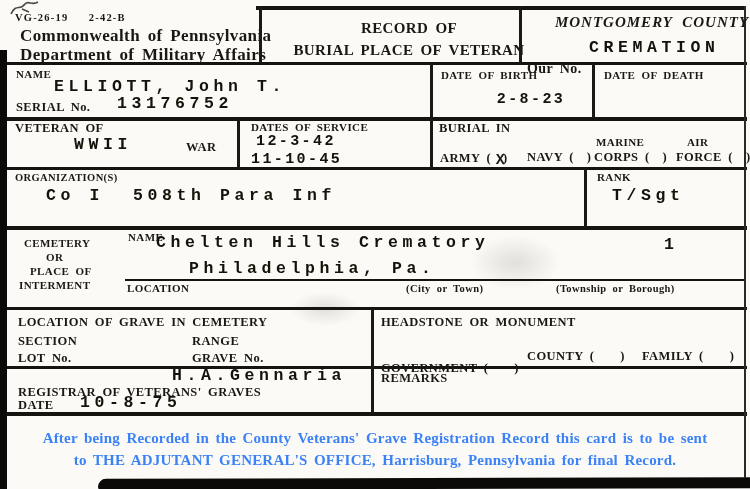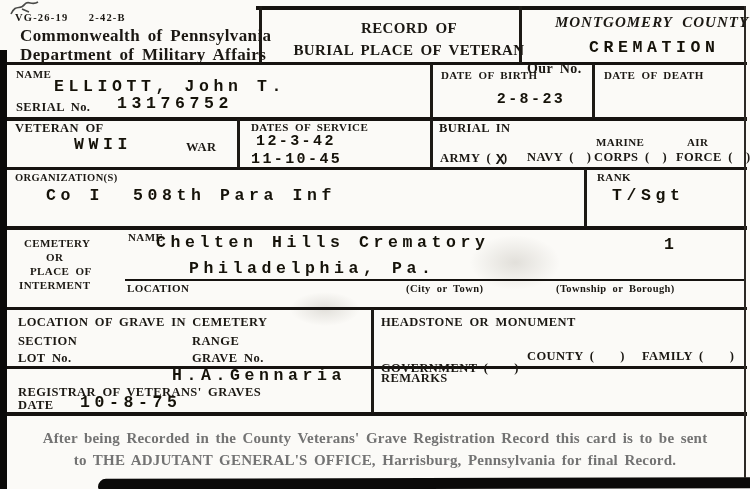--- a/index.html
+++ b/index.html
@@ -27,21 +27,21 @@
   .thin{height:2px;}
   
   .edge-left{position:absolute;left:0;top:50px;width:7px;height:439px;background:#0b0a09;}
   .edge-bottom{position:absolute;left:98px;top:478px;width:652px;height:11px;background:#0b0a09;
                border-radius:8px 0 0 3px;transform:rotate(-.15deg);}
   .smudge{position:absolute;border-radius:50%;
           background:radial-gradient(closest-side,rgba(125,118,104,.20),rgba(125,118,104,0));}
   .mark-x{font-family:"Liberation Mono","DejaVu Sans Mono",monospace;font-size:15px;
           display:inline-block;transform:translateY(2px);margin:0 -2px;}
   .footer-line{text-align:center;font-weight:bold;font-size:15px;line-height:22px;
-               letter-spacing:.2px;word-spacing:2.5px;color:#737373;font-family:Liberation Serif, serif;}
+               letter-spacing:.2px;word-spacing:2.5px;color:#3b82f6;font-family:Liberation Serif, serif;}
 </style>
 </head>
 <body>
 
 <div class="card">
 
   <svg width="40" height="16" viewBox="0 0 40 16" style="position:absolute;left:8px;top:0;">
     <path d="M3,14 C8,3 12,11 17,4 C20,0 24,6 30,2 M14,9 L21,12" stroke="#4a4a48" stroke-width="1.6" fill="none"></path>
   </svg>
   <div class="edge-left"></div>

